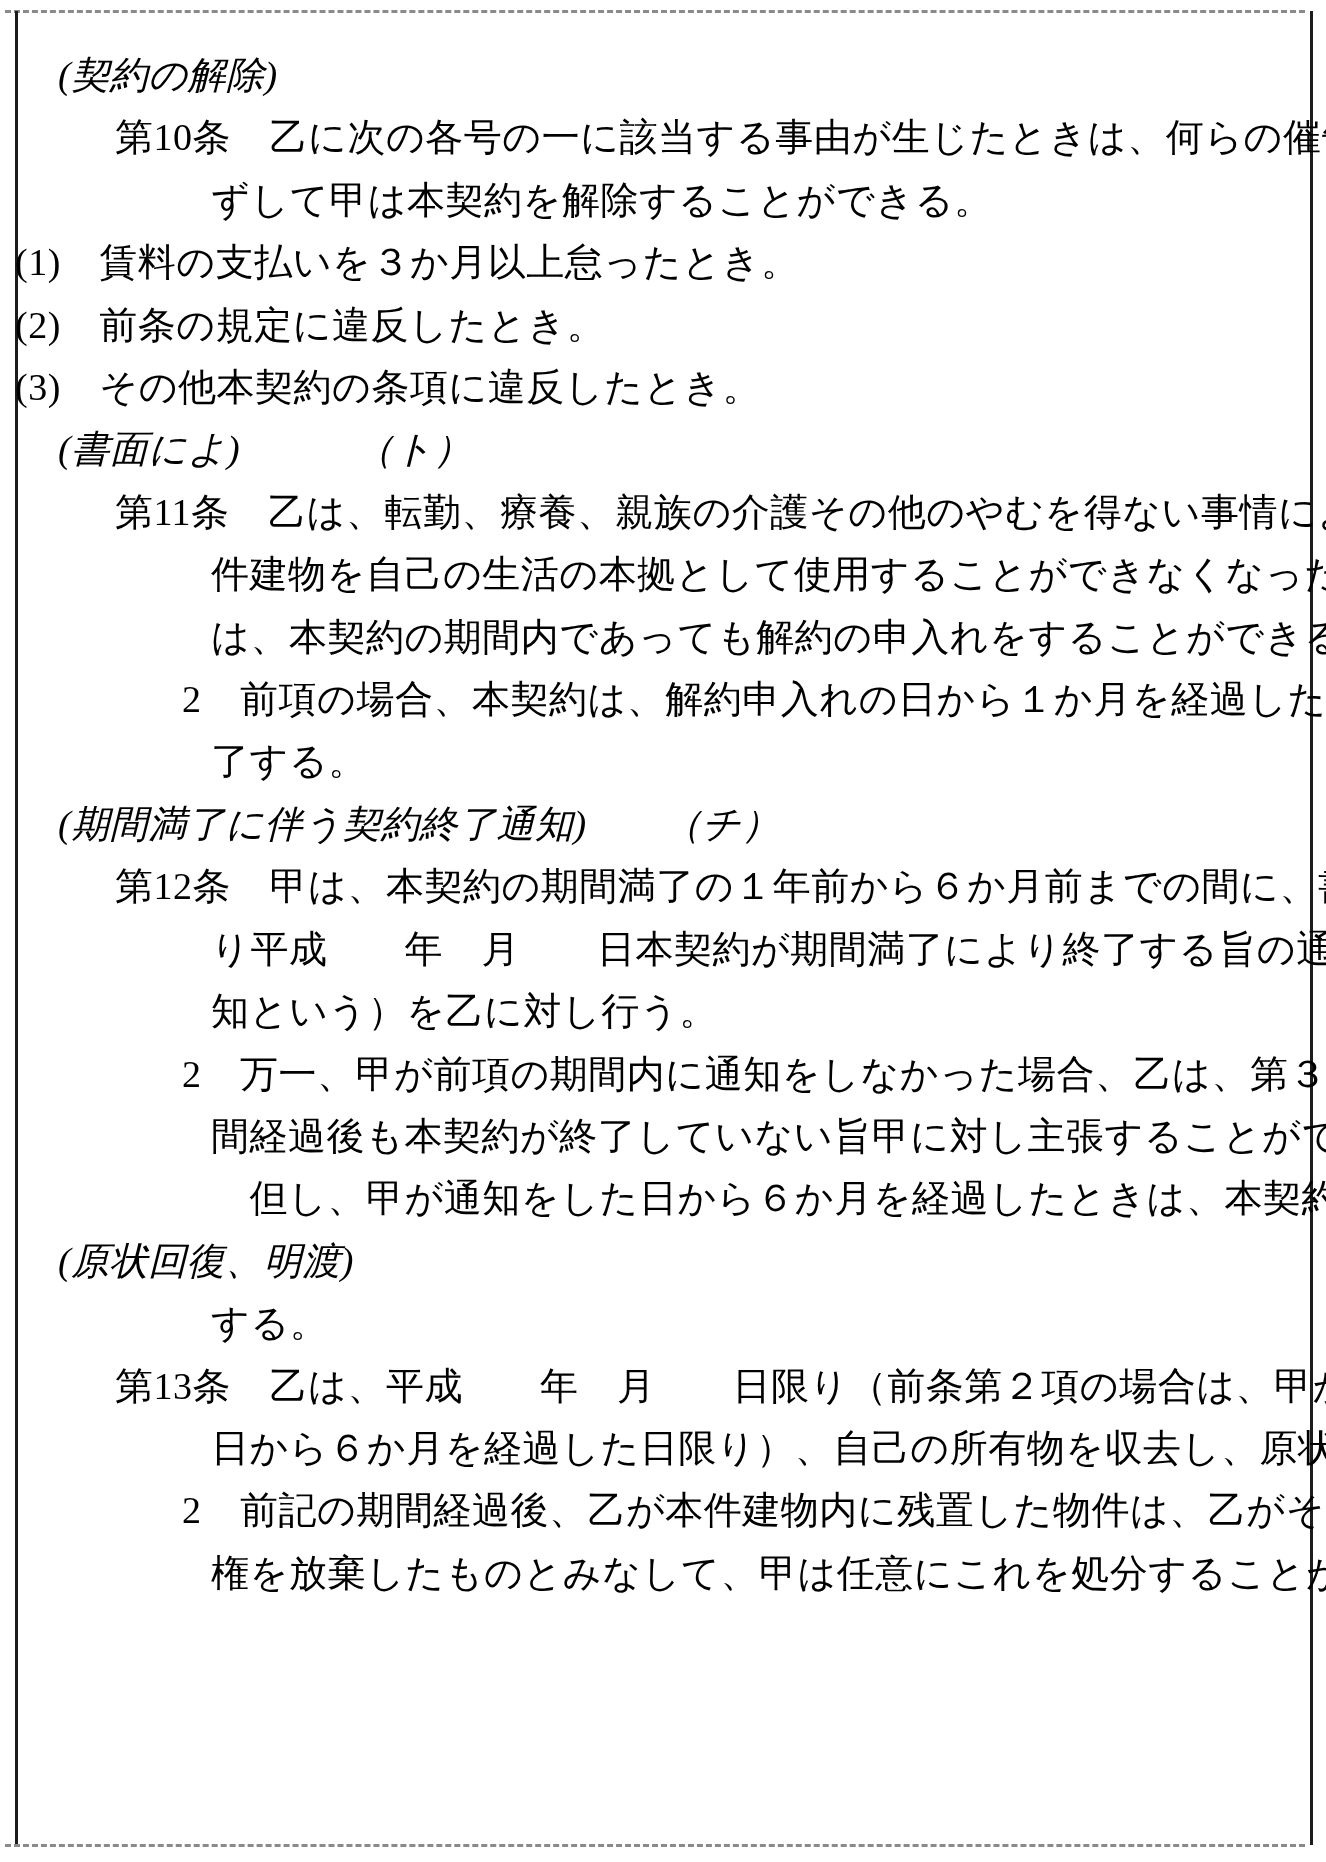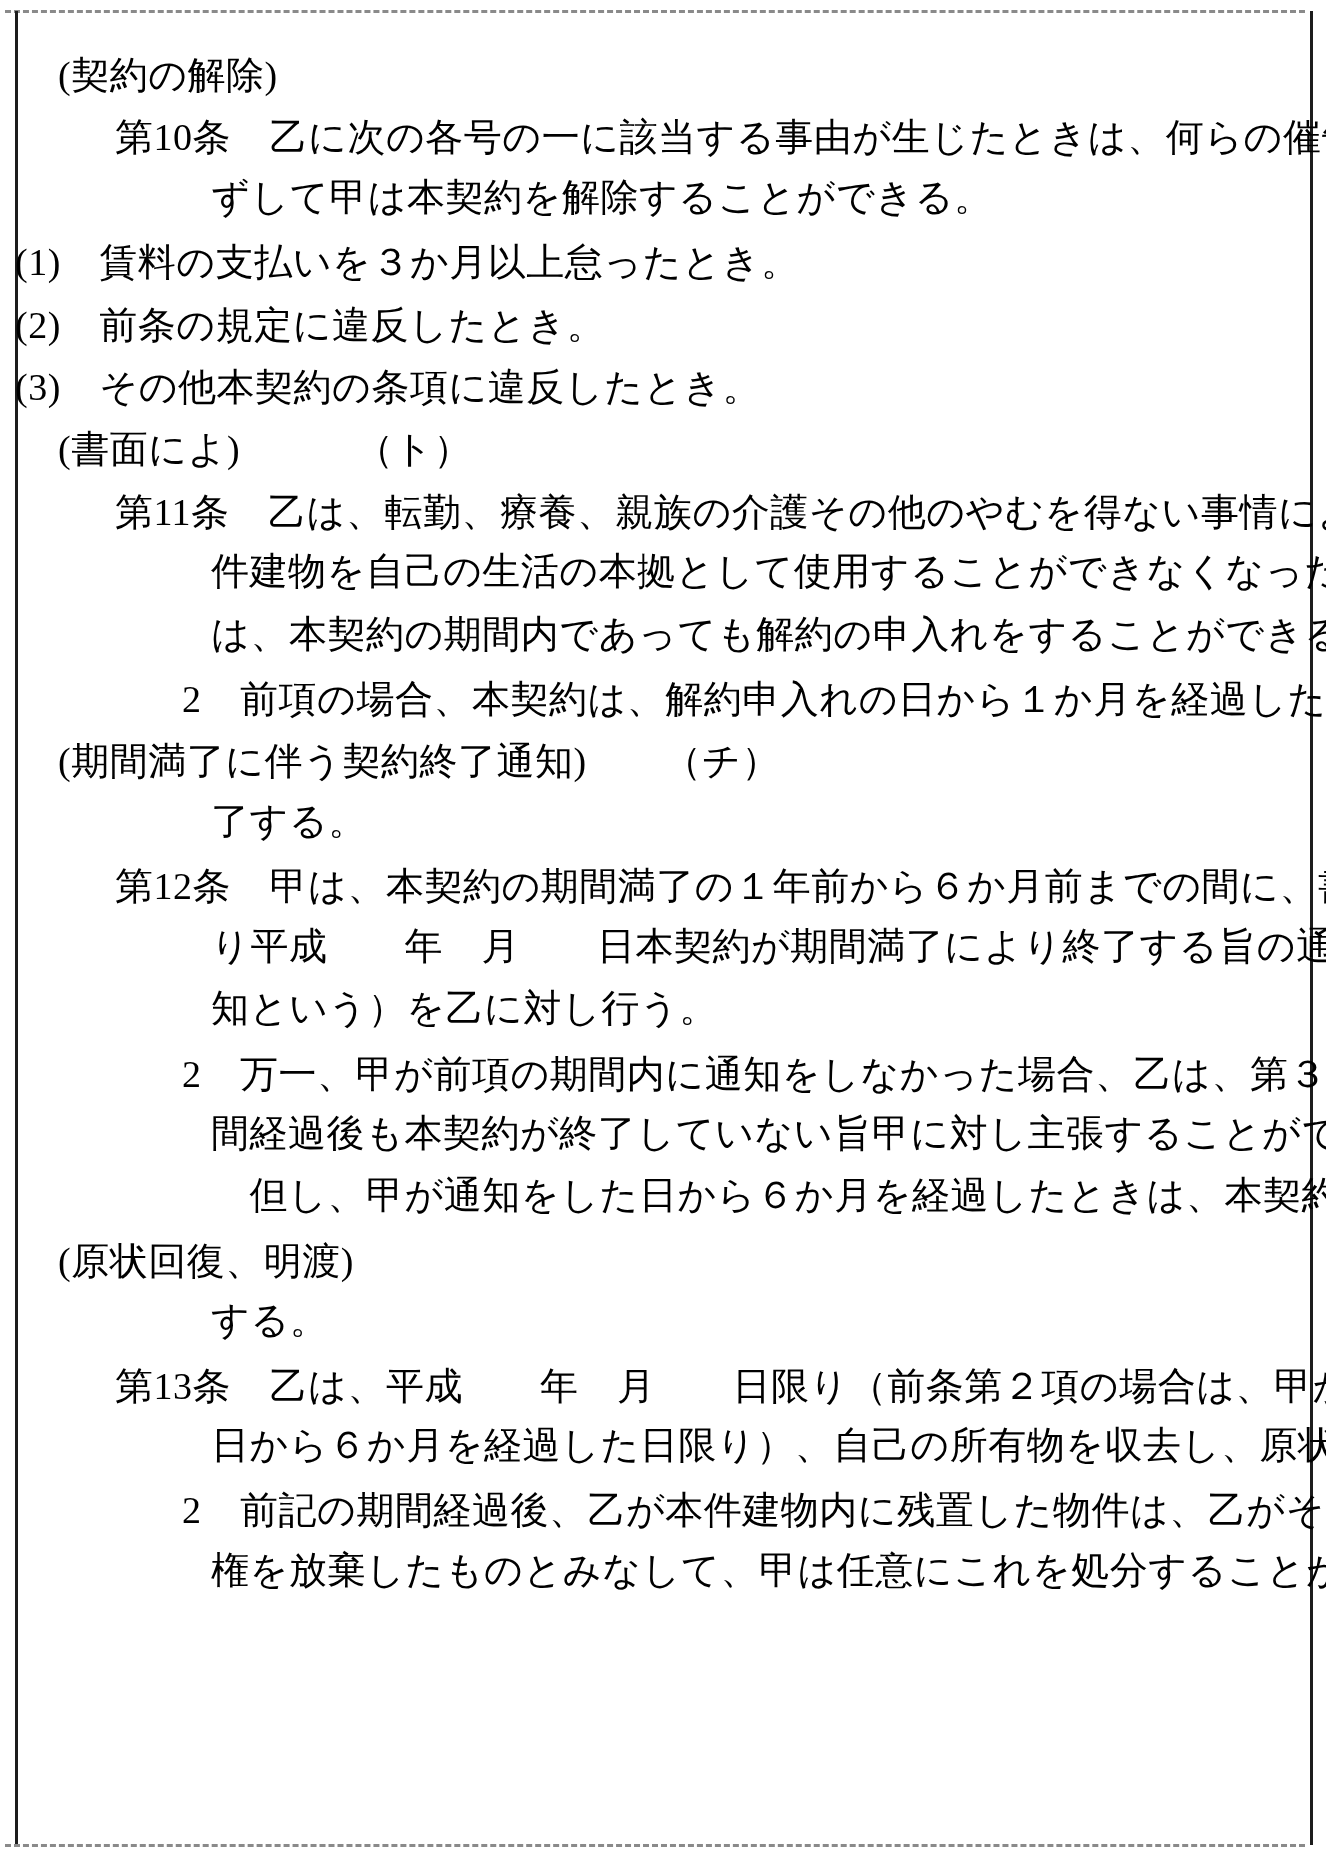--- a/index.html
+++ b/index.html
@@ -43,23 +43,23 @@
     width: 1296px;
     padding-top: 32px;
     box-sizing: border-box;
   }
   .line {
     font-size: 38px;
     line-height: 62.4px;
     white-space: nowrap;
     letter-spacing: 0.5px;
   }
-  .section-heading { padding-left: 43px; }
+  .section-heading { padding-left: 43px; font-style: italic; }
   .article-first  { padding-left: 100px; }
-  .wrap           { padding-left: 196px; font-family: Liberation Mono, monospace; }
+  .wrap           { padding-left: 196px; }
   .numbered-item  { }
   .sub-paragraph  { padding-left: 167px; }
 </style>
 </head>
 <body>
 
 <div class="dash-line dash-top"></div>
 <div class="vline vline-left"></div>
 <div class="vline vline-right"></div>
 <div class="dash-line dash-bottom"></div>
@@ -69,22 +69,22 @@
     <div class="line article-first">第10条　乙に次の各号の一に該当する事由が生じたときは、何らの催告を要せ</div>
     <div class="line wrap">ずして甲は本契約を解除することができる。</div>
     <div class="line numbered-item">(1)　賃料の支払いを３か月以上怠ったとき。</div>
     <div class="line numbered-item">(2)　前条の規定に違反したとき。</div>
     <div class="line numbered-item">(3)　その他本契約の条項に違反したとき。</div>
     <div class="line section-heading">(書面によ)　　　（ト）</div>
     <div class="line article-first">第11条　乙は、転勤、療養、親族の介護その他のやむを得ない事情により、本</div>
     <div class="line wrap">件建物を自己の生活の本拠として使用することができなくなったとき</div>
     <div class="line wrap">は、本契約の期間内であっても解約の申入れをすることができる。</div>
     <div class="line sub-paragraph">2　前項の場合、本契約は、解約申入れの日から１か月を経過した日に終</div>
+    <div class="line wrap">了する。</div>
     <div class="line section-heading">(期間満了に伴う契約終了通知)　　（チ）</div>
-    <div class="line wrap">了する。</div>
     <div class="line article-first">第12条　甲は、本契約の期間満了の１年前から６か月前までの間に、書面によ</div>
     <div class="line wrap">り平成　　年　月　　日本契約が期間満了により終了する旨の通知（以下通</div>
     <div class="line wrap">知という）を乙に対し行う。</div>
     <div class="line sub-paragraph">2　万一、甲が前項の期間内に通知をしなかった場合、乙は、第３条の期</div>
     <div class="line wrap">間経過後も本契約が終了していない旨甲に対し主張することができる。</div>
     <div class="line wrap">　但し、甲が通知をした日から６か月を経過したときは、本契約は終了</div>
     <div class="line section-heading">(原状回復、明渡)</div>
     <div class="line wrap">する。</div>
     <div class="line article-first">第13条　乙は、平成　　年　月　　日限り（前条第２項の場合は、甲が通知をした</div>
     <div class="line wrap">日から６か月を経過した日限り）、自己の所有物を収去し、原状に復し</div>

